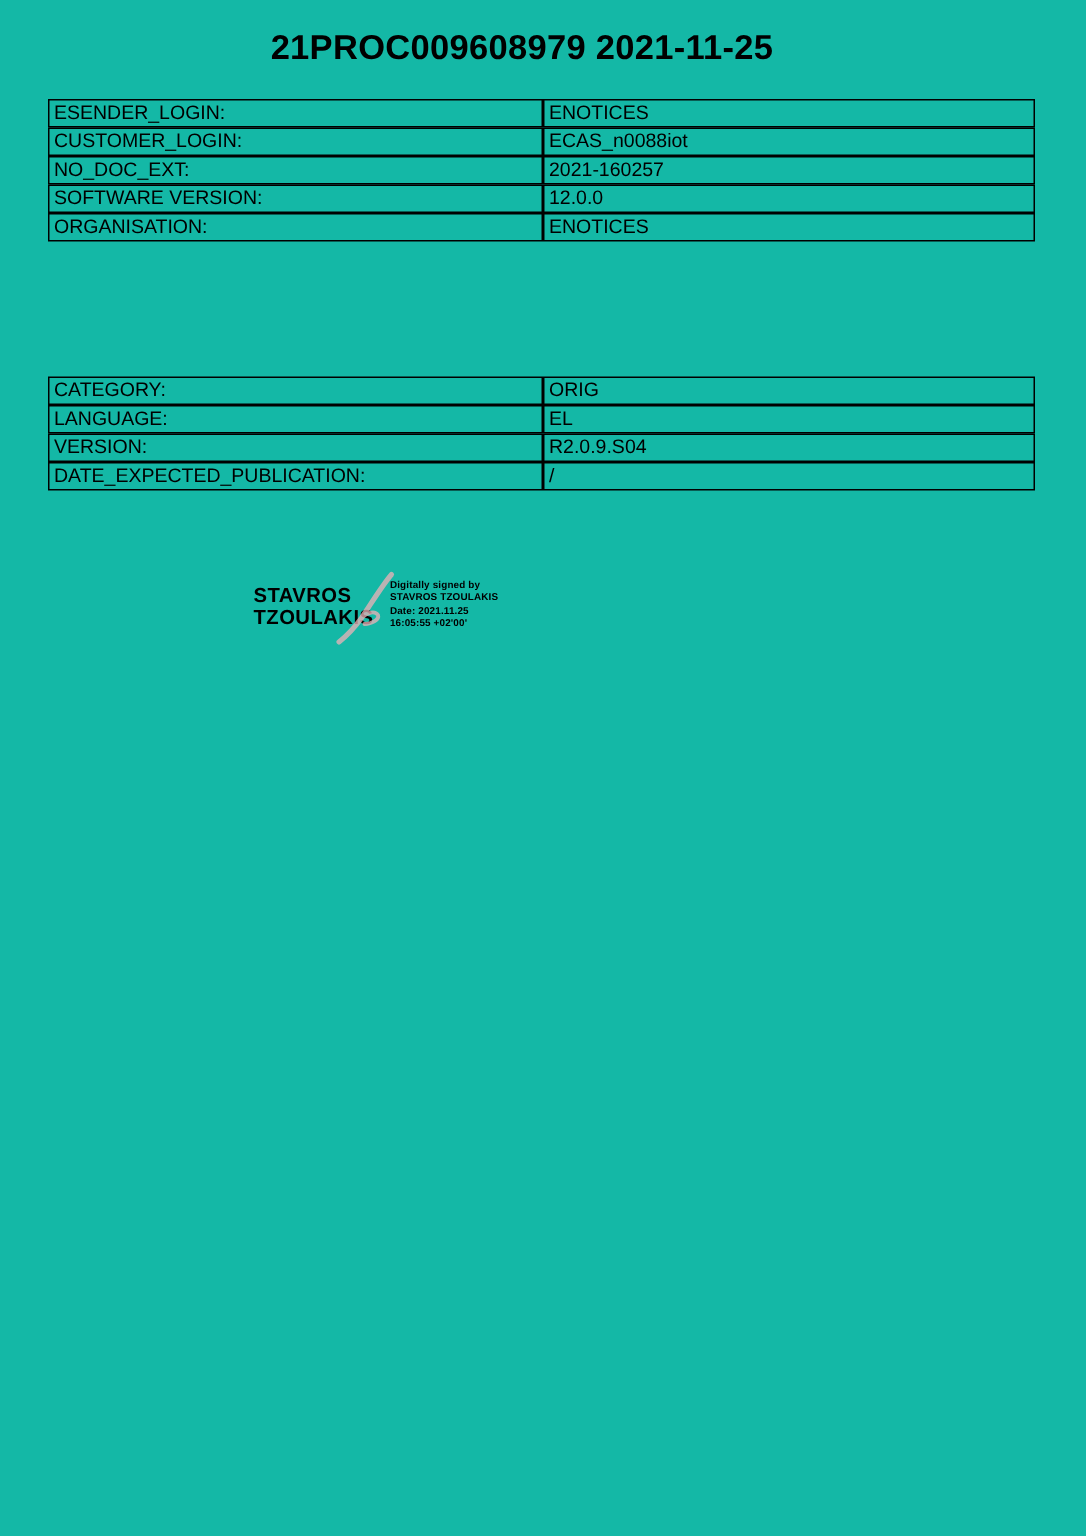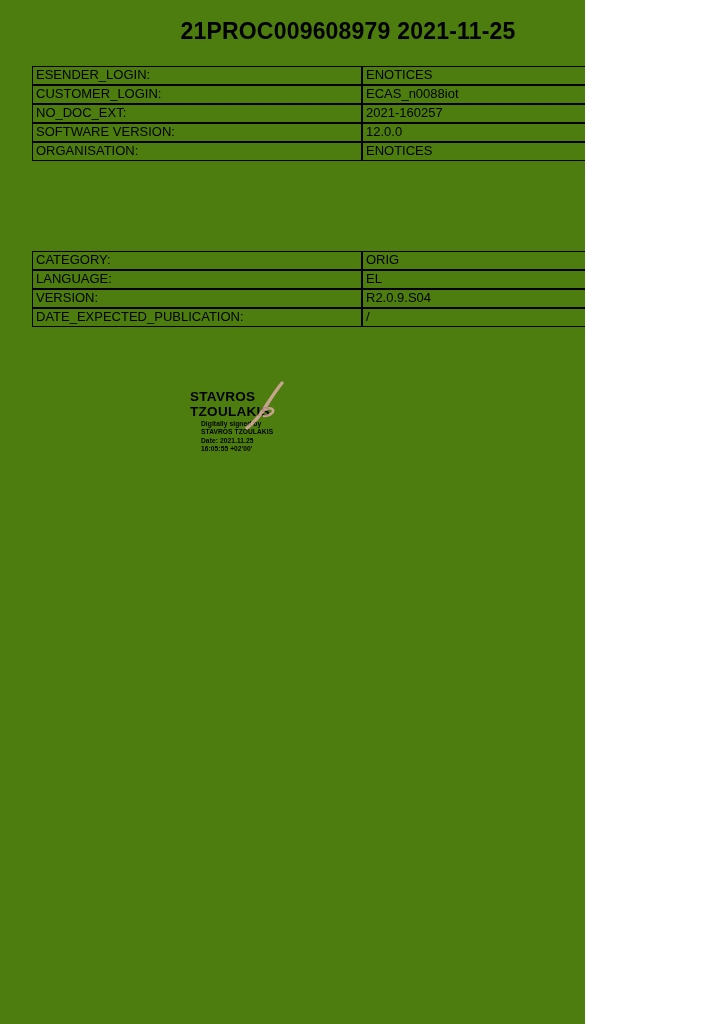--- a/index.html
+++ b/index.html
@@ -1,18 +1,18 @@
 <!DOCTYPE html>
 <html><head>
 <meta charset="utf-8">
 <style>
   * { box-sizing: border-box; margin: 0; padding: 0; }
   html, body { width: 724px; height: 1024px; background: #ffffff; }
   body { font-family: "Liberation Sans", sans-serif; color: #000; }
-  .page { position: relative; width: 585px; height: 1024px; background: #4d7c0f; overflow: hidden; }
+  .page { position: relative; width: 724px; height: 1024px; background: #14b8a6; overflow: hidden; }
 
   .title {
     position: absolute; top: 18px; left: 0; width: 724px;
     text-align: center; font-size: 23px; font-weight: bold;
     transform: translateX(-14px);
     letter-spacing: 0.2px;
   }
 
   table.data-table {
     position: absolute; left: 32px; width: 658px;
@@ -29,22 +29,22 @@
     overflow: hidden;
     white-space: nowrap;
   }
   td.col-label { width: 330px; }
   td.col-value { width: 328px; }
 
   #table1 { top: 66px; }
   #table2 { top: 251px; }
 
   .signature {
-    position: absolute; left: 190px; top: 386px;
-    display: flex; align-items: flex-start; flex-direction: column;
+    position: absolute; left: 169px; top: 386px;
+    display: flex; align-items: flex-start;
   }
   .sig-name {
     font-size: 13.5px; font-weight: bold; line-height: 15px;
     letter-spacing: 0.3px; white-space: nowrap; padding-top: 3px;
   }
   .sig-details {
     margin-left: 11px; padding-top: 1px;
     font-size: 6.6px; font-weight: bold; line-height: 8.4px;
     letter-spacing: 0.1px; white-space: nowrap;
   }

